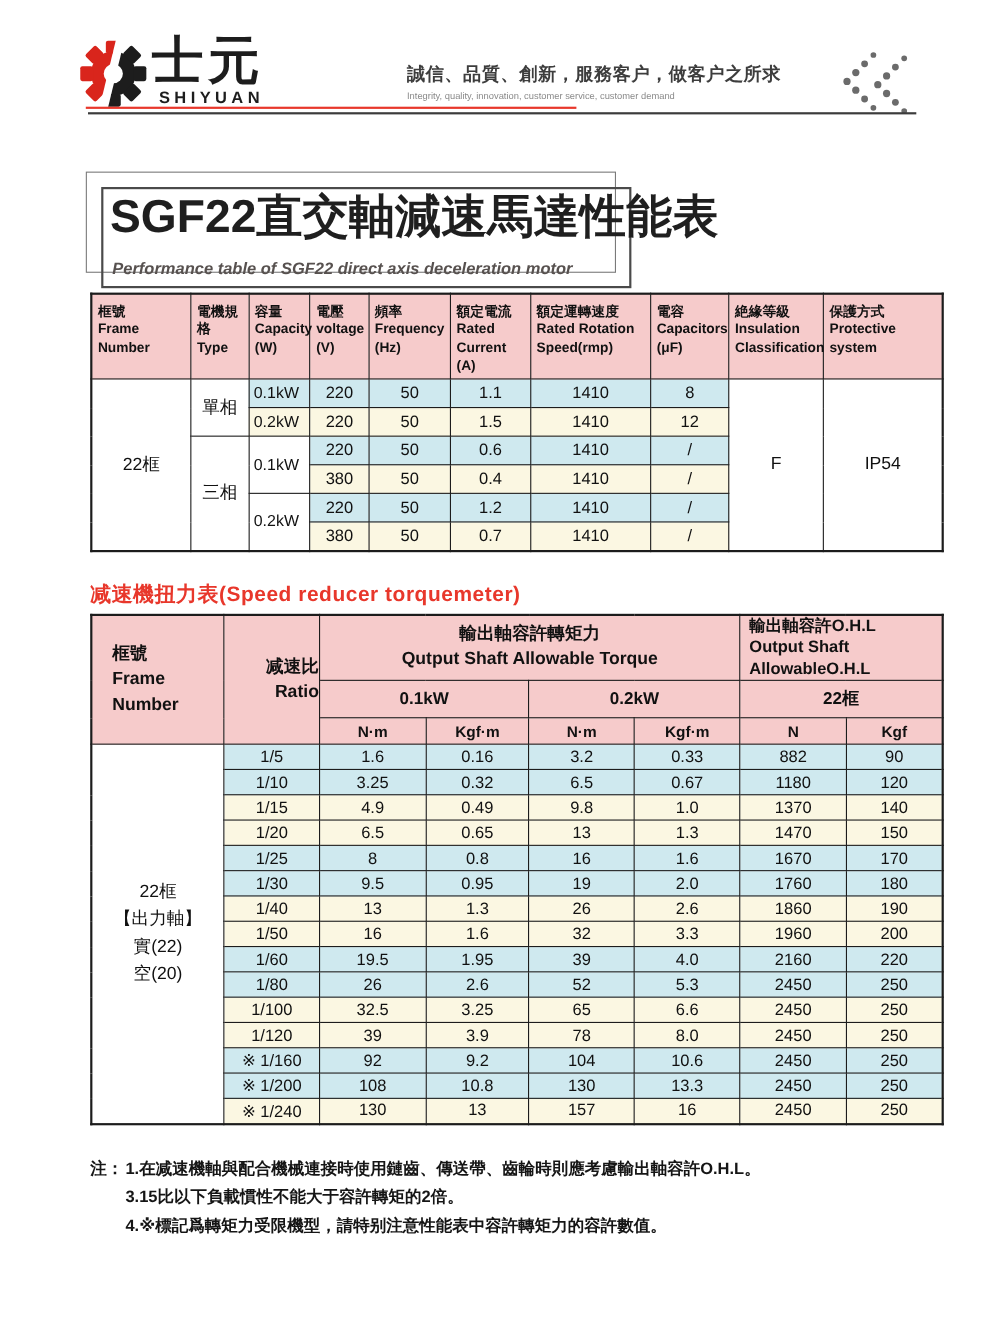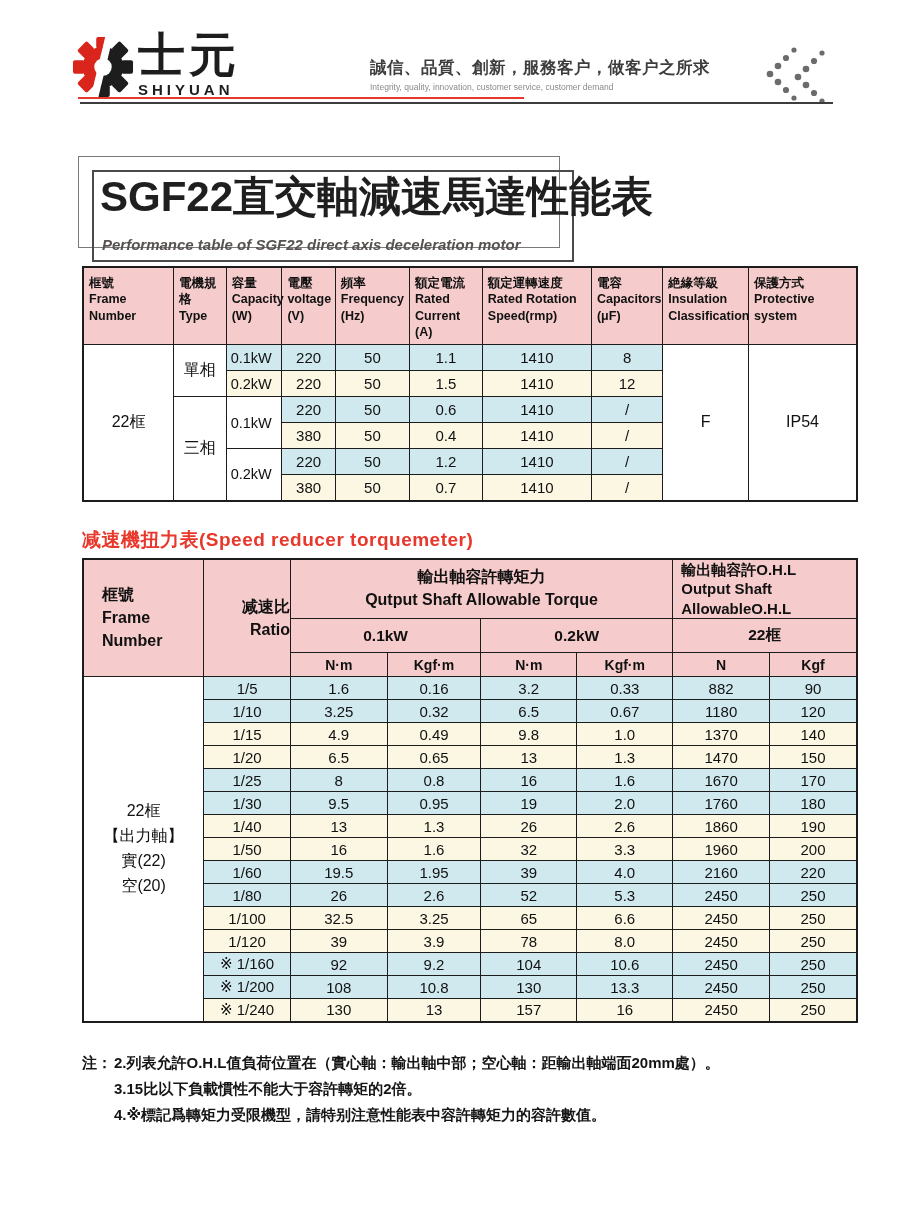--- a/index.html
+++ b/index.html
@@ -3,21 +3,21 @@
 <meta charset="utf-8">
 <style>
   * { margin:0; padding:0; box-sizing:border-box; }
   body { background:#ffffff; font-family:"Liberation Sans","DejaVu Sans",sans-serif; }
   .page { position:relative; width:900px; height:1207px; background:#fff; overflow:hidden; }
 
   
   .logo-gear { position:absolute; left:72px; top:34px; }
   .brand { position:absolute; left:138px; top:30px; color:#1d1d1d; }
   .brand-cn { font-size:47px; font-weight:900; letter-spacing:4px; line-height:1.05; }
-  .brand-en { font-size:15px; font-weight:800; letter-spacing:4px; margin-top:2px; }
+  .brand-en { font-size:15px; font-weight:800; letter-spacing:4px; margin-top:2px;text-align:right; }
   .slogan { position:absolute; left:370px; top:57px; width:375px; text-align:left; }
   .slogan-cn { font-size:16.5px; font-weight:700; color:#3d3d3d; letter-spacing:0.5px; }
   .slogan-en { font-size:8.5px; color:#8a8a8a; margin-top:3px; }
   .chevrons { position:absolute; left:766px; top:44px; }
   .red-line { position:absolute; left:78px; top:97px; width:446px; height:2px; background:#e8372b; }
   .dark-line { position:absolute; left:80px; top:102px; width:753px; height:2px; background:#3c3c3c; }
 
   
   .title-box { position:absolute; left:78px; top:156px; width:496px; height:106px; }
   .frame-back  { position:absolute; left:0; top:0; right:14px; bottom:14px; border:1px solid #7a7a7a; }
@@ -462,20 +462,20 @@
             <td>16</td>
             <td>2450</td>
             <td>250</td>
           </tr>
         </tbody>
     </table>
 
     <div class="notes">
       <div class="note-prefix">注：</div>
       <div class="note-items">
-          <div>2.列表允許O.H.L值負荷位置在（實心軸：輸出軸中部；空心軸：距輸出軸端面20mm處）。</div>
+          <div>1.在减速機軸與配合機械連接時使用鏈齒、傳送帶、齒輪時則應考慮輸出軸容許O.H.L。</div>
           <div>3.15比以下負載慣性不能大于容許轉矩的2倍。</div>
           <div>4.※標記爲轉矩力受限機型，請特别注意性能表中容許轉矩力的容許數值。</div>
         </div>
     </div>
 
   </div>
 </div>
 
 </body></html>

